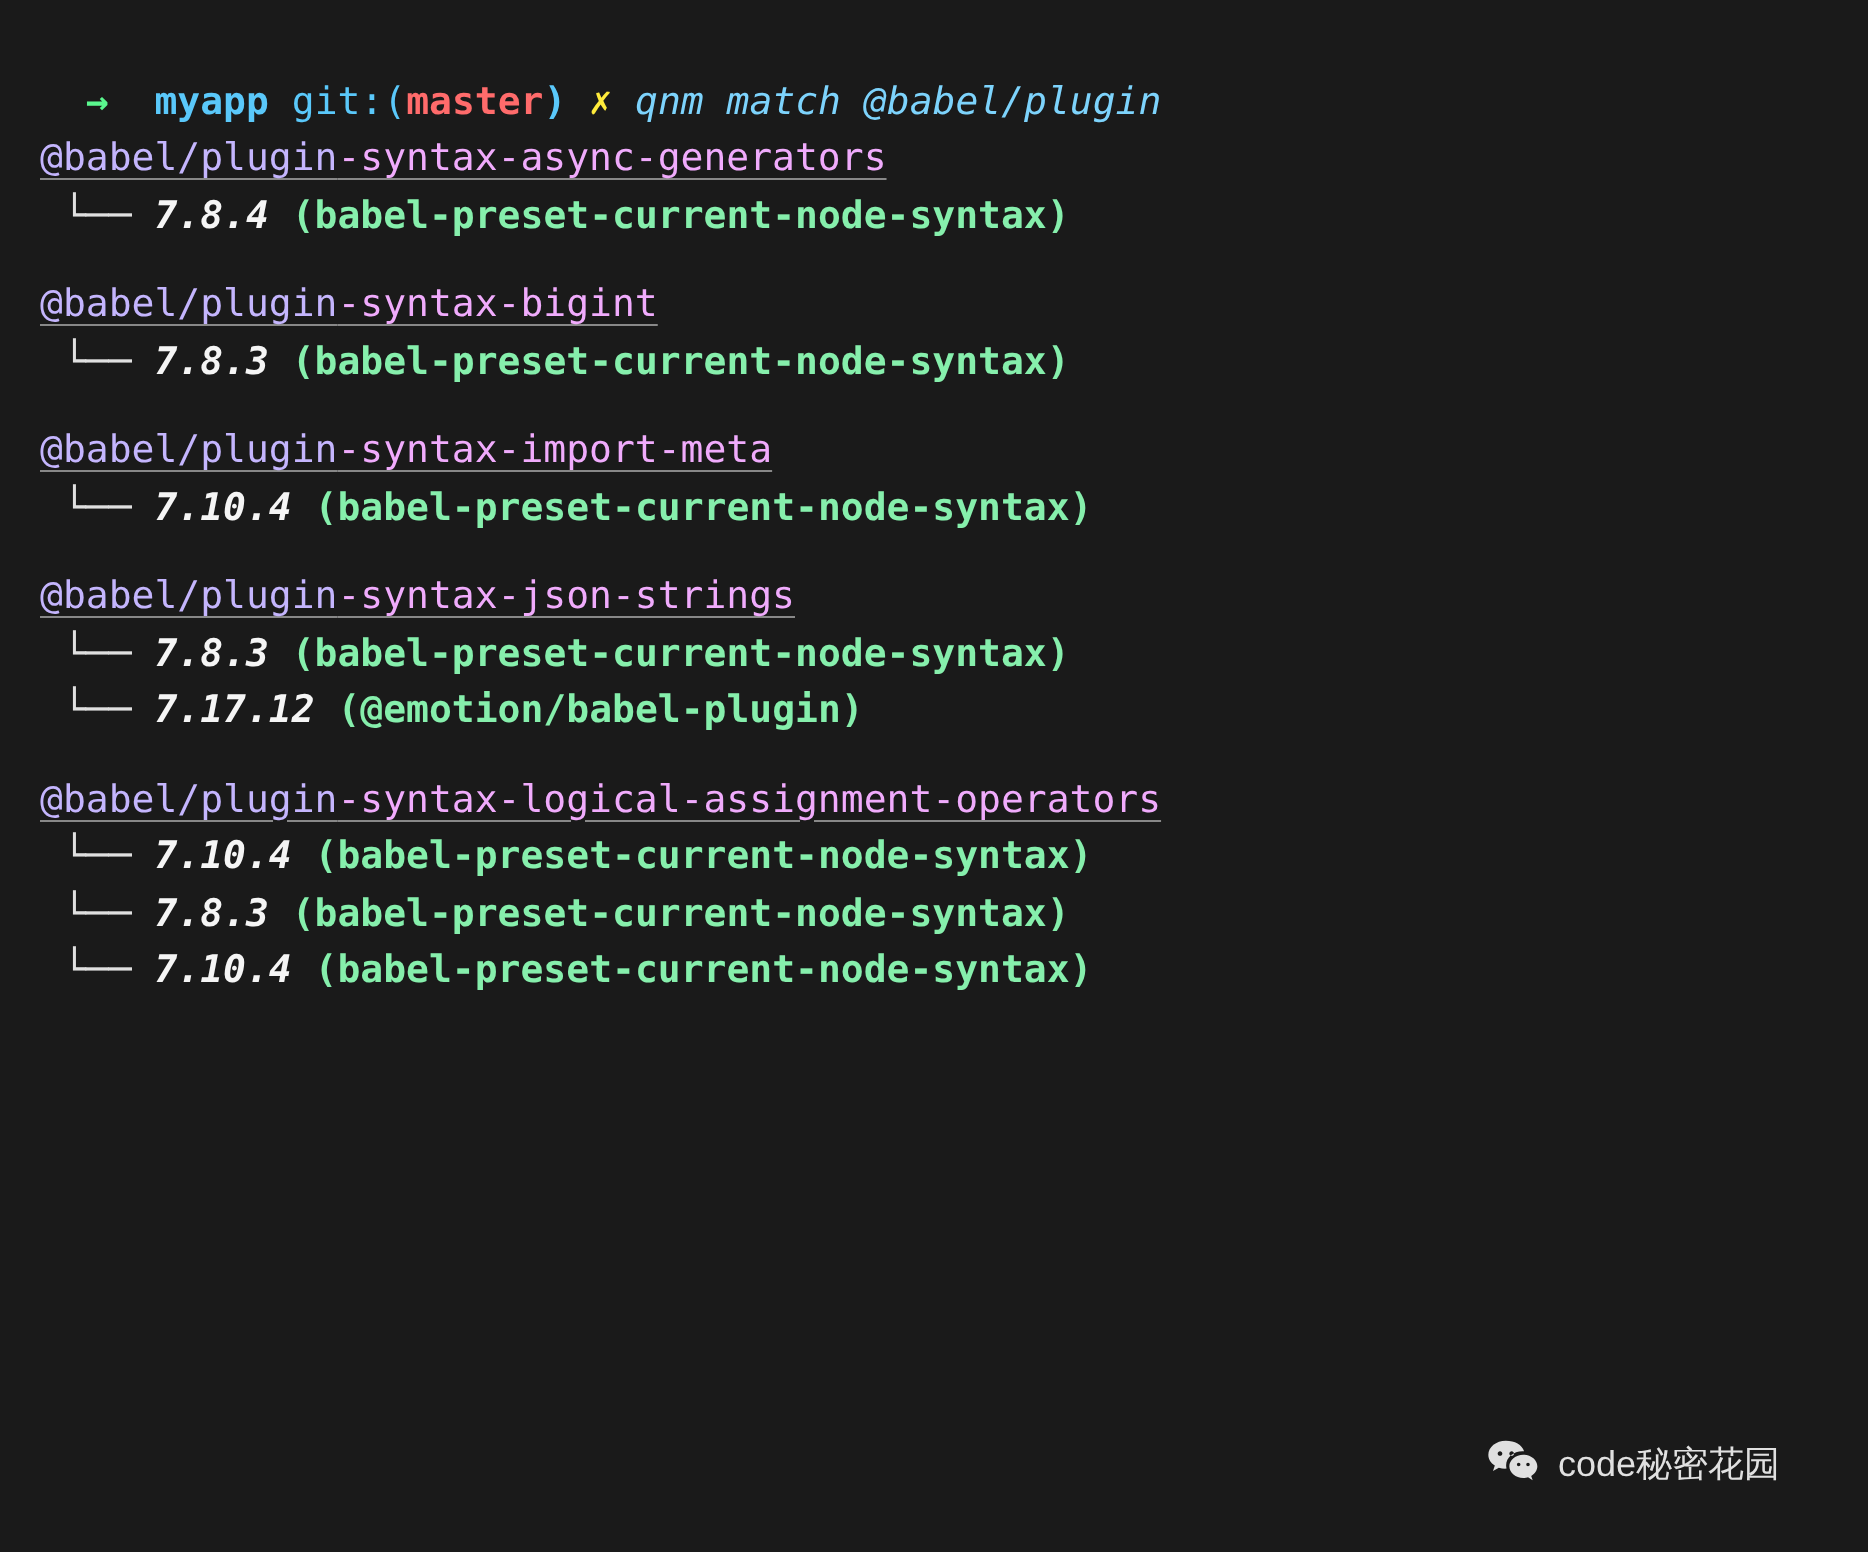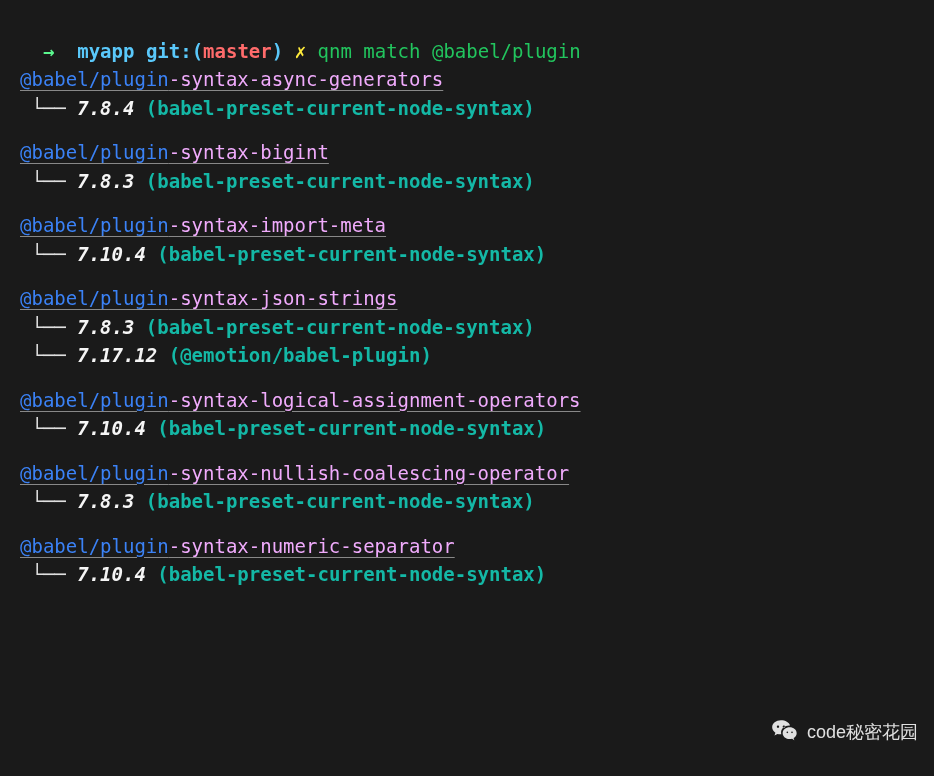--- a/index.html
+++ b/index.html
@@ -25,72 +25,73 @@
     .arrow {
       color: #5af78e;
       font-weight: bold;
     }
     .app-name {
       color: #5ac8fa;
       font-weight: bold;
     }
     .git-label {
       color: #5ac8fa;
-      font-weight: bold;
+      font-weight: normal;
     }
     .paren {
       color: #5ac8fa;
       font-weight: bold;
     }
     .branch {
       color: #ff6b6b;
       font-weight: bold;
     }
     .cross {
       color: #ffeb3b;
       font-weight: bold;
     }
     .command {
-      color: #22c55e;
+      color: #7dd3fc;
+      font-style: italic;
     }
     .package-line {
       margin-top: 16px;
       text-decoration: underline;
       text-decoration-color: #888;
       text-underline-offset: 4px;
     }
     .package-line:first-of-type {
       margin-top: 0;
     }
     .package-name {
-      color: #3b82f6;
+      color: #c4b5fd;
       text-align: center;
     }
     .package-suffix {
       color: #f0abfc;
     }
     .tree-line {
       white-space: pre;
       font-weight: bold;
     }
     .tree-branch {
       color: #e0e0e0;
     }
     .version {
       color: #f5f5f5;
       font-weight: bold;
       font-style: italic;
     }
     .parent-pkg {
-      color: #14b8a6;
+      color: #86efac;
     }
     .watermark {
       position: absolute;
       bottom: 30px;
-      right: 16px;
+      right: 44px;
       display: flex;
       align-items: center;
       gap: 8px;
       color: #e0e0e0;
       font-size: 18px;
       font-family: -apple-system, sans-serif;
     }
     .watermark-icon {
       width: 28px;
       height: 28px;
@@ -109,23 +110,21 @@
     <div class="tree-line"><span class="tree-branch"> └── </span><span class="version">7.8.4</span><span> </span><span class="parent-pkg">(babel-preset-current-node-syntax)</span></div>
     <div class="package-line"><span class="package-name">@babel/plugin</span><span class="package-suffix">-syntax-bigint</span></div>
     <div class="tree-line"><span class="tree-branch"> └── </span><span class="version">7.8.3</span><span> </span><span class="parent-pkg">(babel-preset-current-node-syntax)</span></div>
     <div class="package-line"><span class="package-name">@babel/plugin</span><span class="package-suffix">-syntax-import-meta</span></div>
     <div class="tree-line"><span class="tree-branch"> └── </span><span class="version">7.10.4</span><span> </span><span class="parent-pkg">(babel-preset-current-node-syntax)</span></div>
     <div class="package-line"><span class="package-name">@babel/plugin</span><span class="package-suffix">-syntax-json-strings</span></div>
     <div class="tree-line"><span class="tree-branch"> └── </span><span class="version">7.8.3</span><span> </span><span class="parent-pkg">(babel-preset-current-node-syntax)</span></div>
     <div class="tree-line"><span class="tree-branch"> └── </span><span class="version">7.17.12</span><span> </span><span class="parent-pkg">(@emotion/babel-plugin)</span></div>
     <div class="package-line"><span class="package-name">@babel/plugin</span><span class="package-suffix">-syntax-logical-assignment-operators</span></div>
     <div class="tree-line"><span class="tree-branch"> └── </span><span class="version">7.10.4</span><span> </span><span class="parent-pkg">(babel-preset-current-node-syntax)</span></div>
-    <div class="package-line"><span class="package-name">@babel/plugin</span><span class="package-suffix">-syntax-nullish-coalescing-operator</span></div>
     <div class="tree-line"><span class="tree-branch"> └── </span><span class="version">7.8.3</span><span> </span><span class="parent-pkg">(babel-preset-current-node-syntax)</span></div>
-    <div class="package-line"><span class="package-name">@babel/plugin</span><span class="package-suffix">-syntax-numeric-separator</span></div>
     <div class="tree-line"><span class="tree-branch"> └── </span><span class="version">7.10.4</span><span> </span><span class="parent-pkg">(babel-preset-current-node-syntax)</span></div>
   </div>
 
 <div class="watermark">
   <svg class="watermark-icon" viewBox="0 0 24 24">
     <path d="M8.5 2C4.36 2 1 4.69 1 8c0 1.89 1.08 3.56 2.78 4.66L3 15l2.5-1.38c.87.25 1.8.38 2.75.38.19 0 .37-.01.56-.02-.12-.47-.18-.96-.18-1.47 0-3.31 3.13-6 7-6 .24 0 .47.01.7.03C15.5 3.7 12.3 2 8.5 2zm-2.5 4.5c.55 0 1 .45 1 1s-.45 1-1 1-1-.45-1-1 .45-1 1-1zm5 0c.55 0 1 .45 1 1s-.45 1-1 1-1-.45-1-1 .45-1 1-1zM16 8c-3.31 0-6 2.24-6 5s2.69 5 6 5c.71 0 1.39-.1 2.03-.29L20 19l-.62-1.88C20.98 16.19 22 14.69 22 13c0-2.76-2.69-5-6-5zm-2 3.5c.41 0 .75.34.75.75s-.34.75-.75.75-.75-.34-.75-.75.34-.75.75-.75zm4 0c.41 0 .75.34.75.75s-.34.75-.75.75-.75-.34-.75-.75.34-.75.75-.75z"></path>
   </svg>
   <span>code秘密花园</span>
 </div>
 

